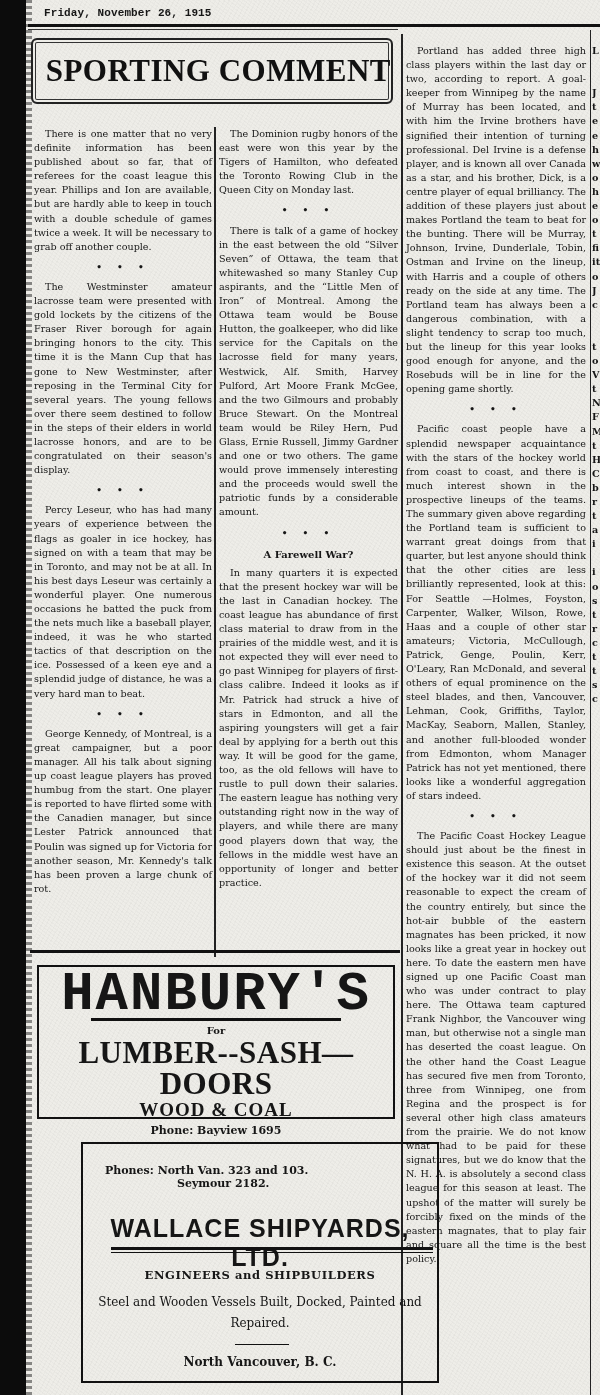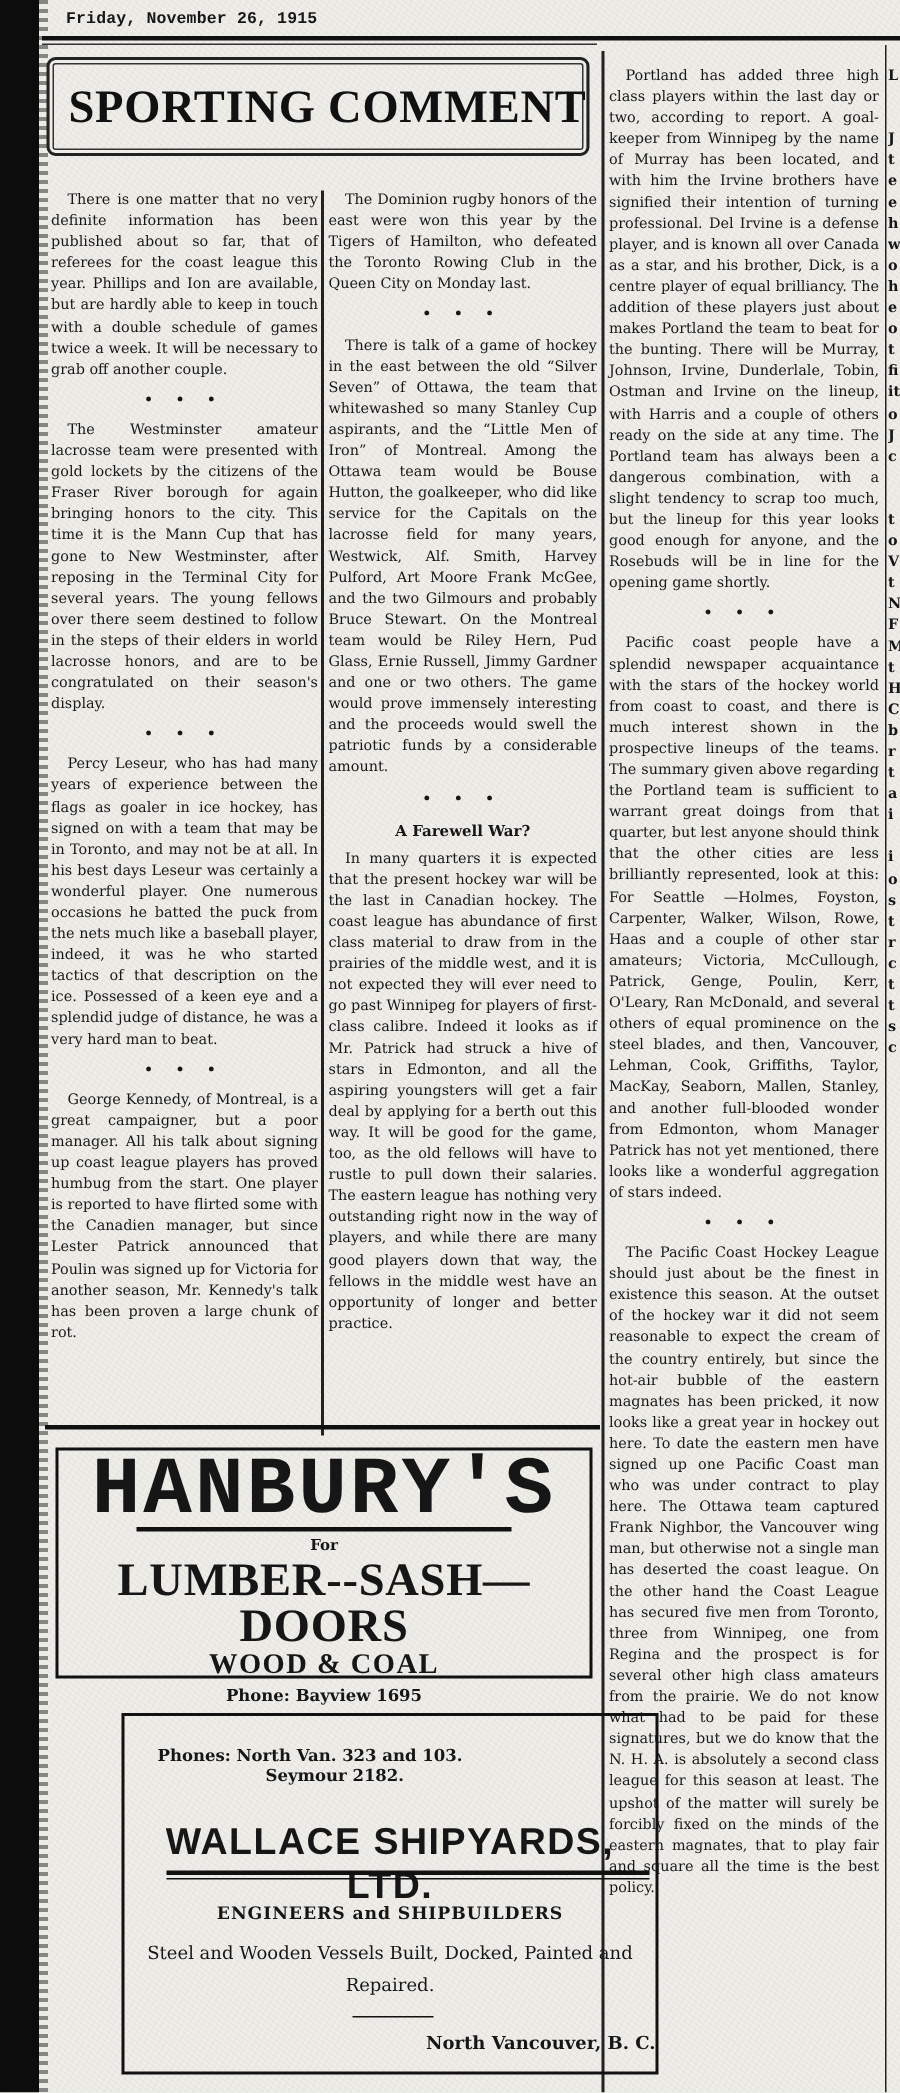--- a/index.html
+++ b/index.html
@@ -93,21 +93,21 @@
   .ad2 .phones .l2 { padding-left:72px; }
   .ad2 .name {
     position:absolute; left:0; right:0; top:70px;
     font-family:Liberation Sans, sans-serif; font-weight:bold; font-size:25px; letter-spacing:1px;
   }
   .ad2 .name-rule { position:absolute; left:28px; width:322px; top:103px; height:3px; background:#111; }
   .ad2 .name-rule2 { position:absolute; left:28px; width:322px; top:108px; height:1px; background:#111; }
   .ad2 .sub { position:absolute; left:0; right:0; top:124px; font-weight:bold; font-size:11.5px; letter-spacing:0.6px; }
   .ad2 .desc { position:absolute; left:10px; right:10px; top:148px; font-size:12px; line-height:21px; }
   .ad2 .short-rule { position:absolute; left:152px; width:54px; top:200px; height:1px; background:#111; }
-  .ad2 .loc { position:absolute; left:0; right:0; top:211px; font-weight:bold; font-size:12px;text-align:right; }
+  .ad2 .loc { position:absolute; left:0; right:0; top:211px; font-weight:bold; font-size:12px; }
 </style>
 </head>
 <body>
 
 <div class="page">
   <div class="left-edge"></div>
   <div class="left-edge-frag"></div>
 
   <div class="dateline">Friday, November 26, 1915</div>
   <div class="top-rule"></div>

